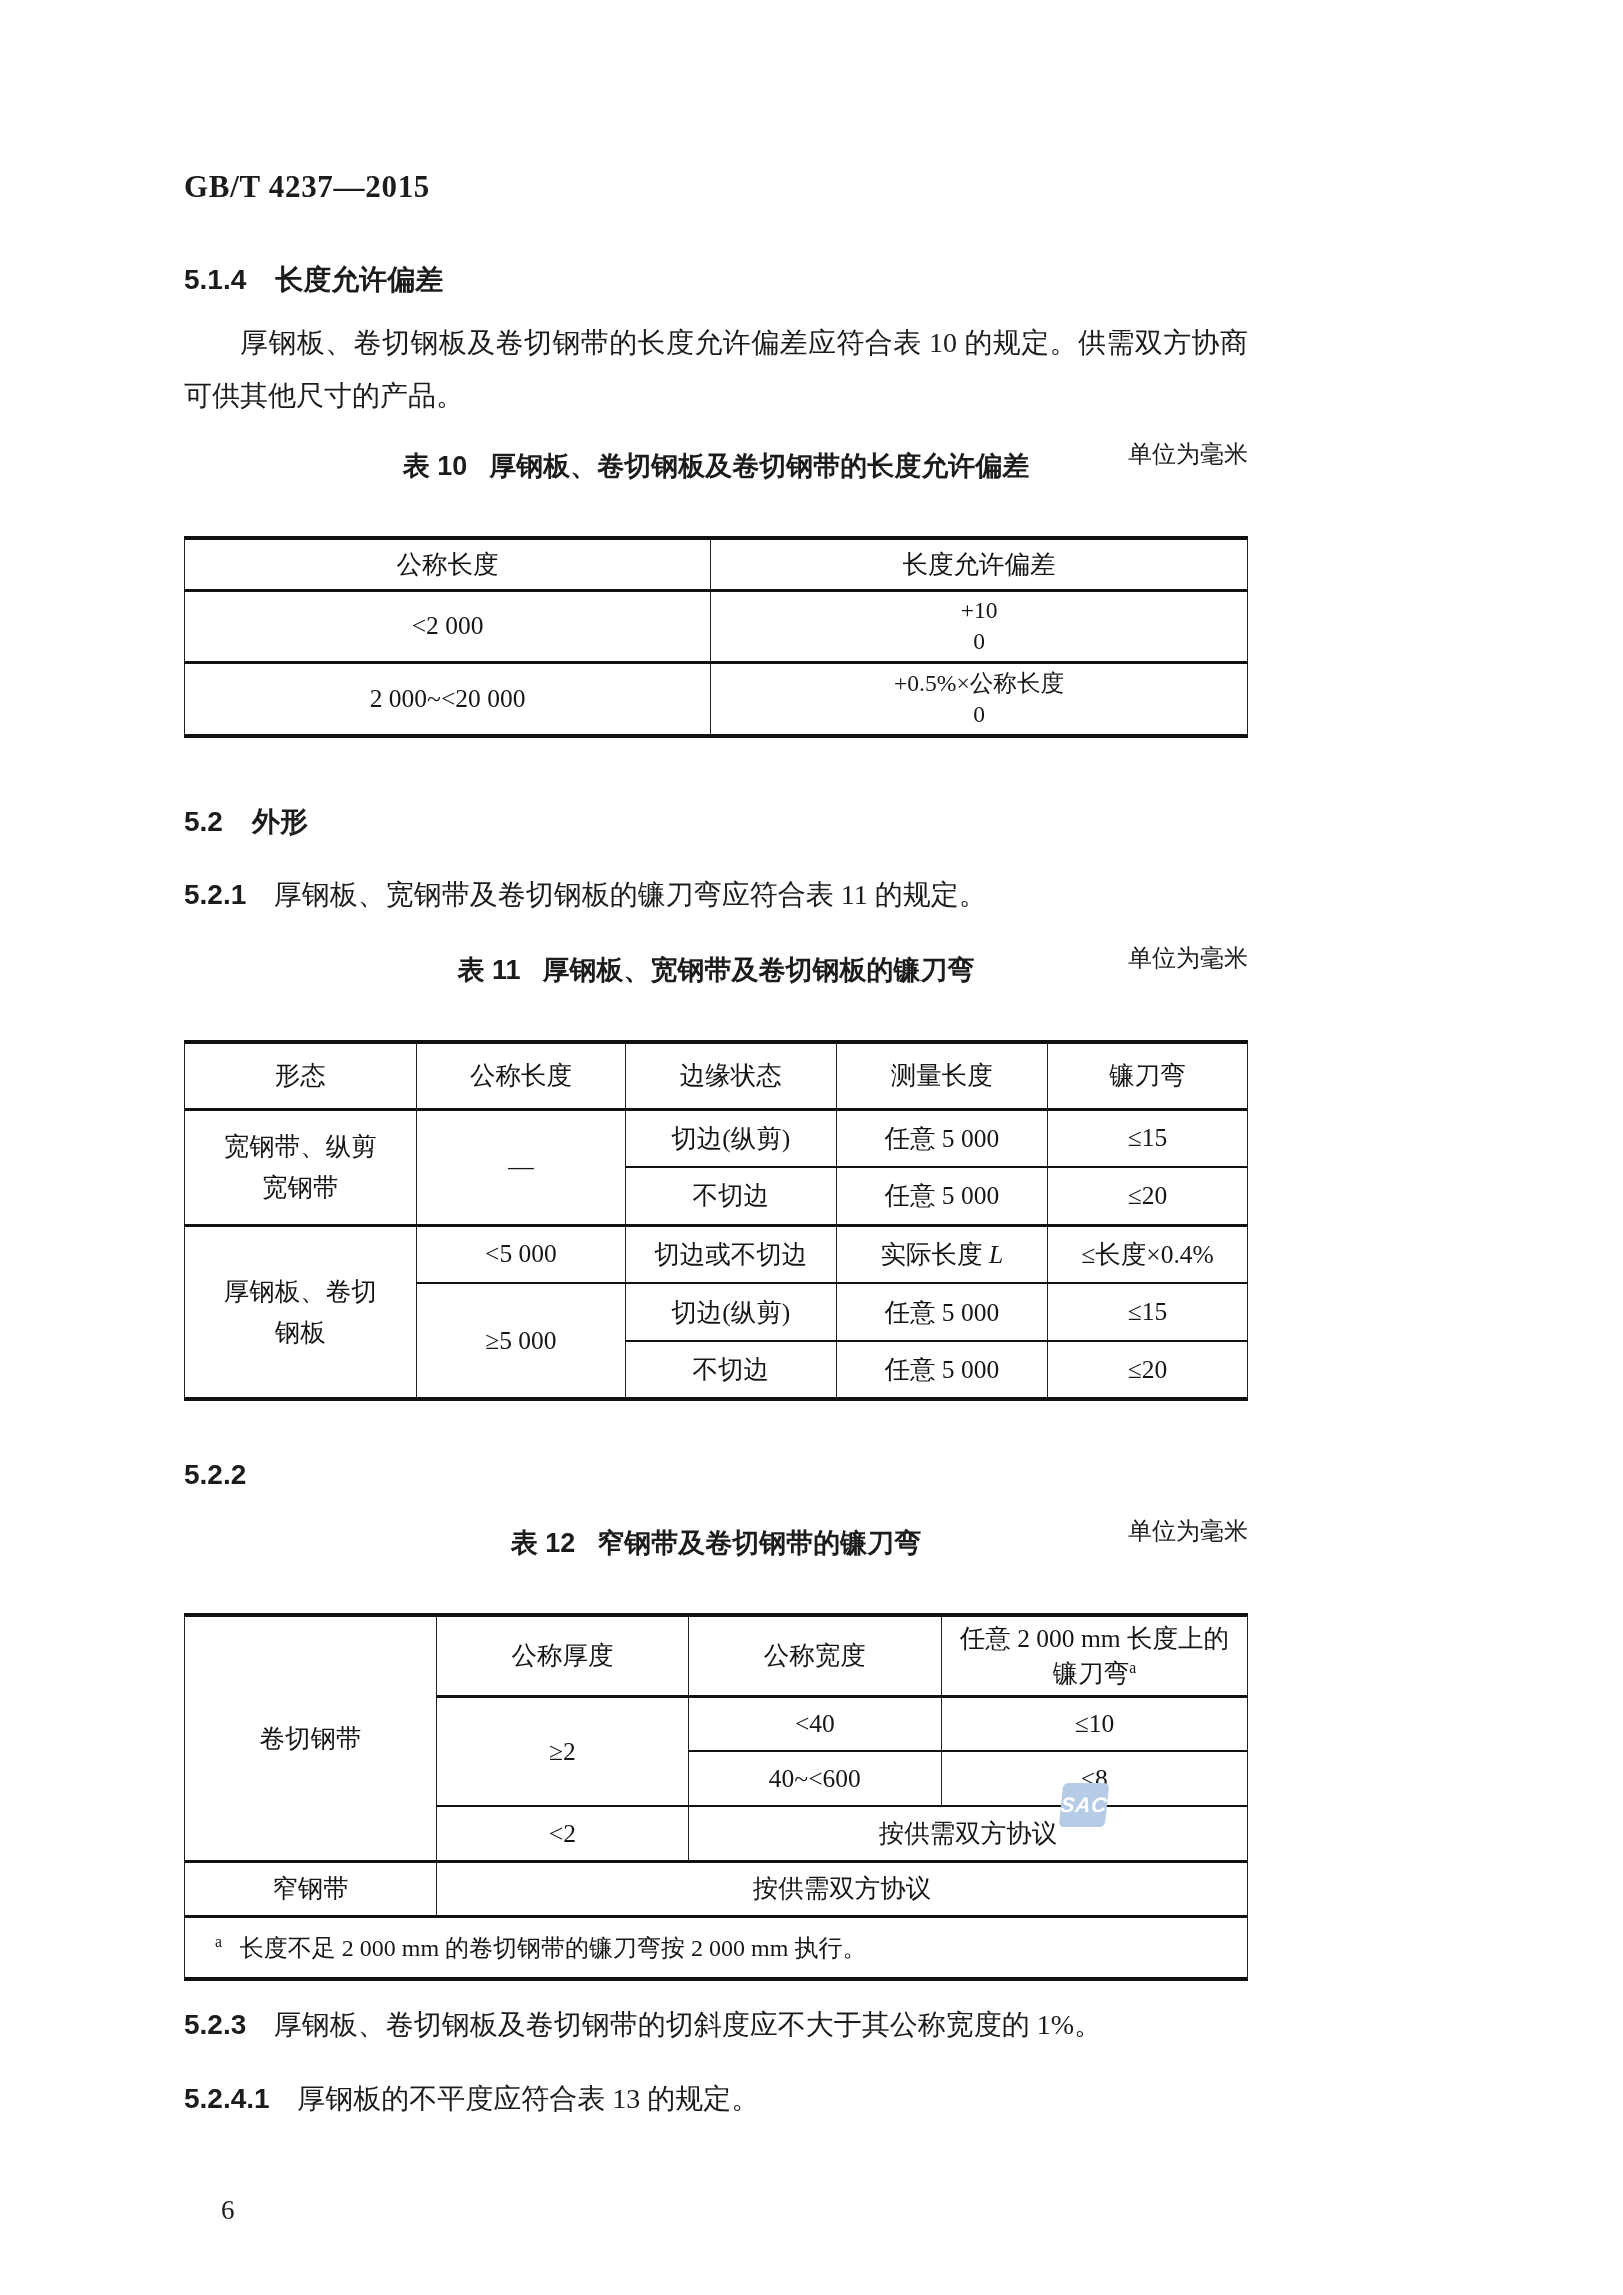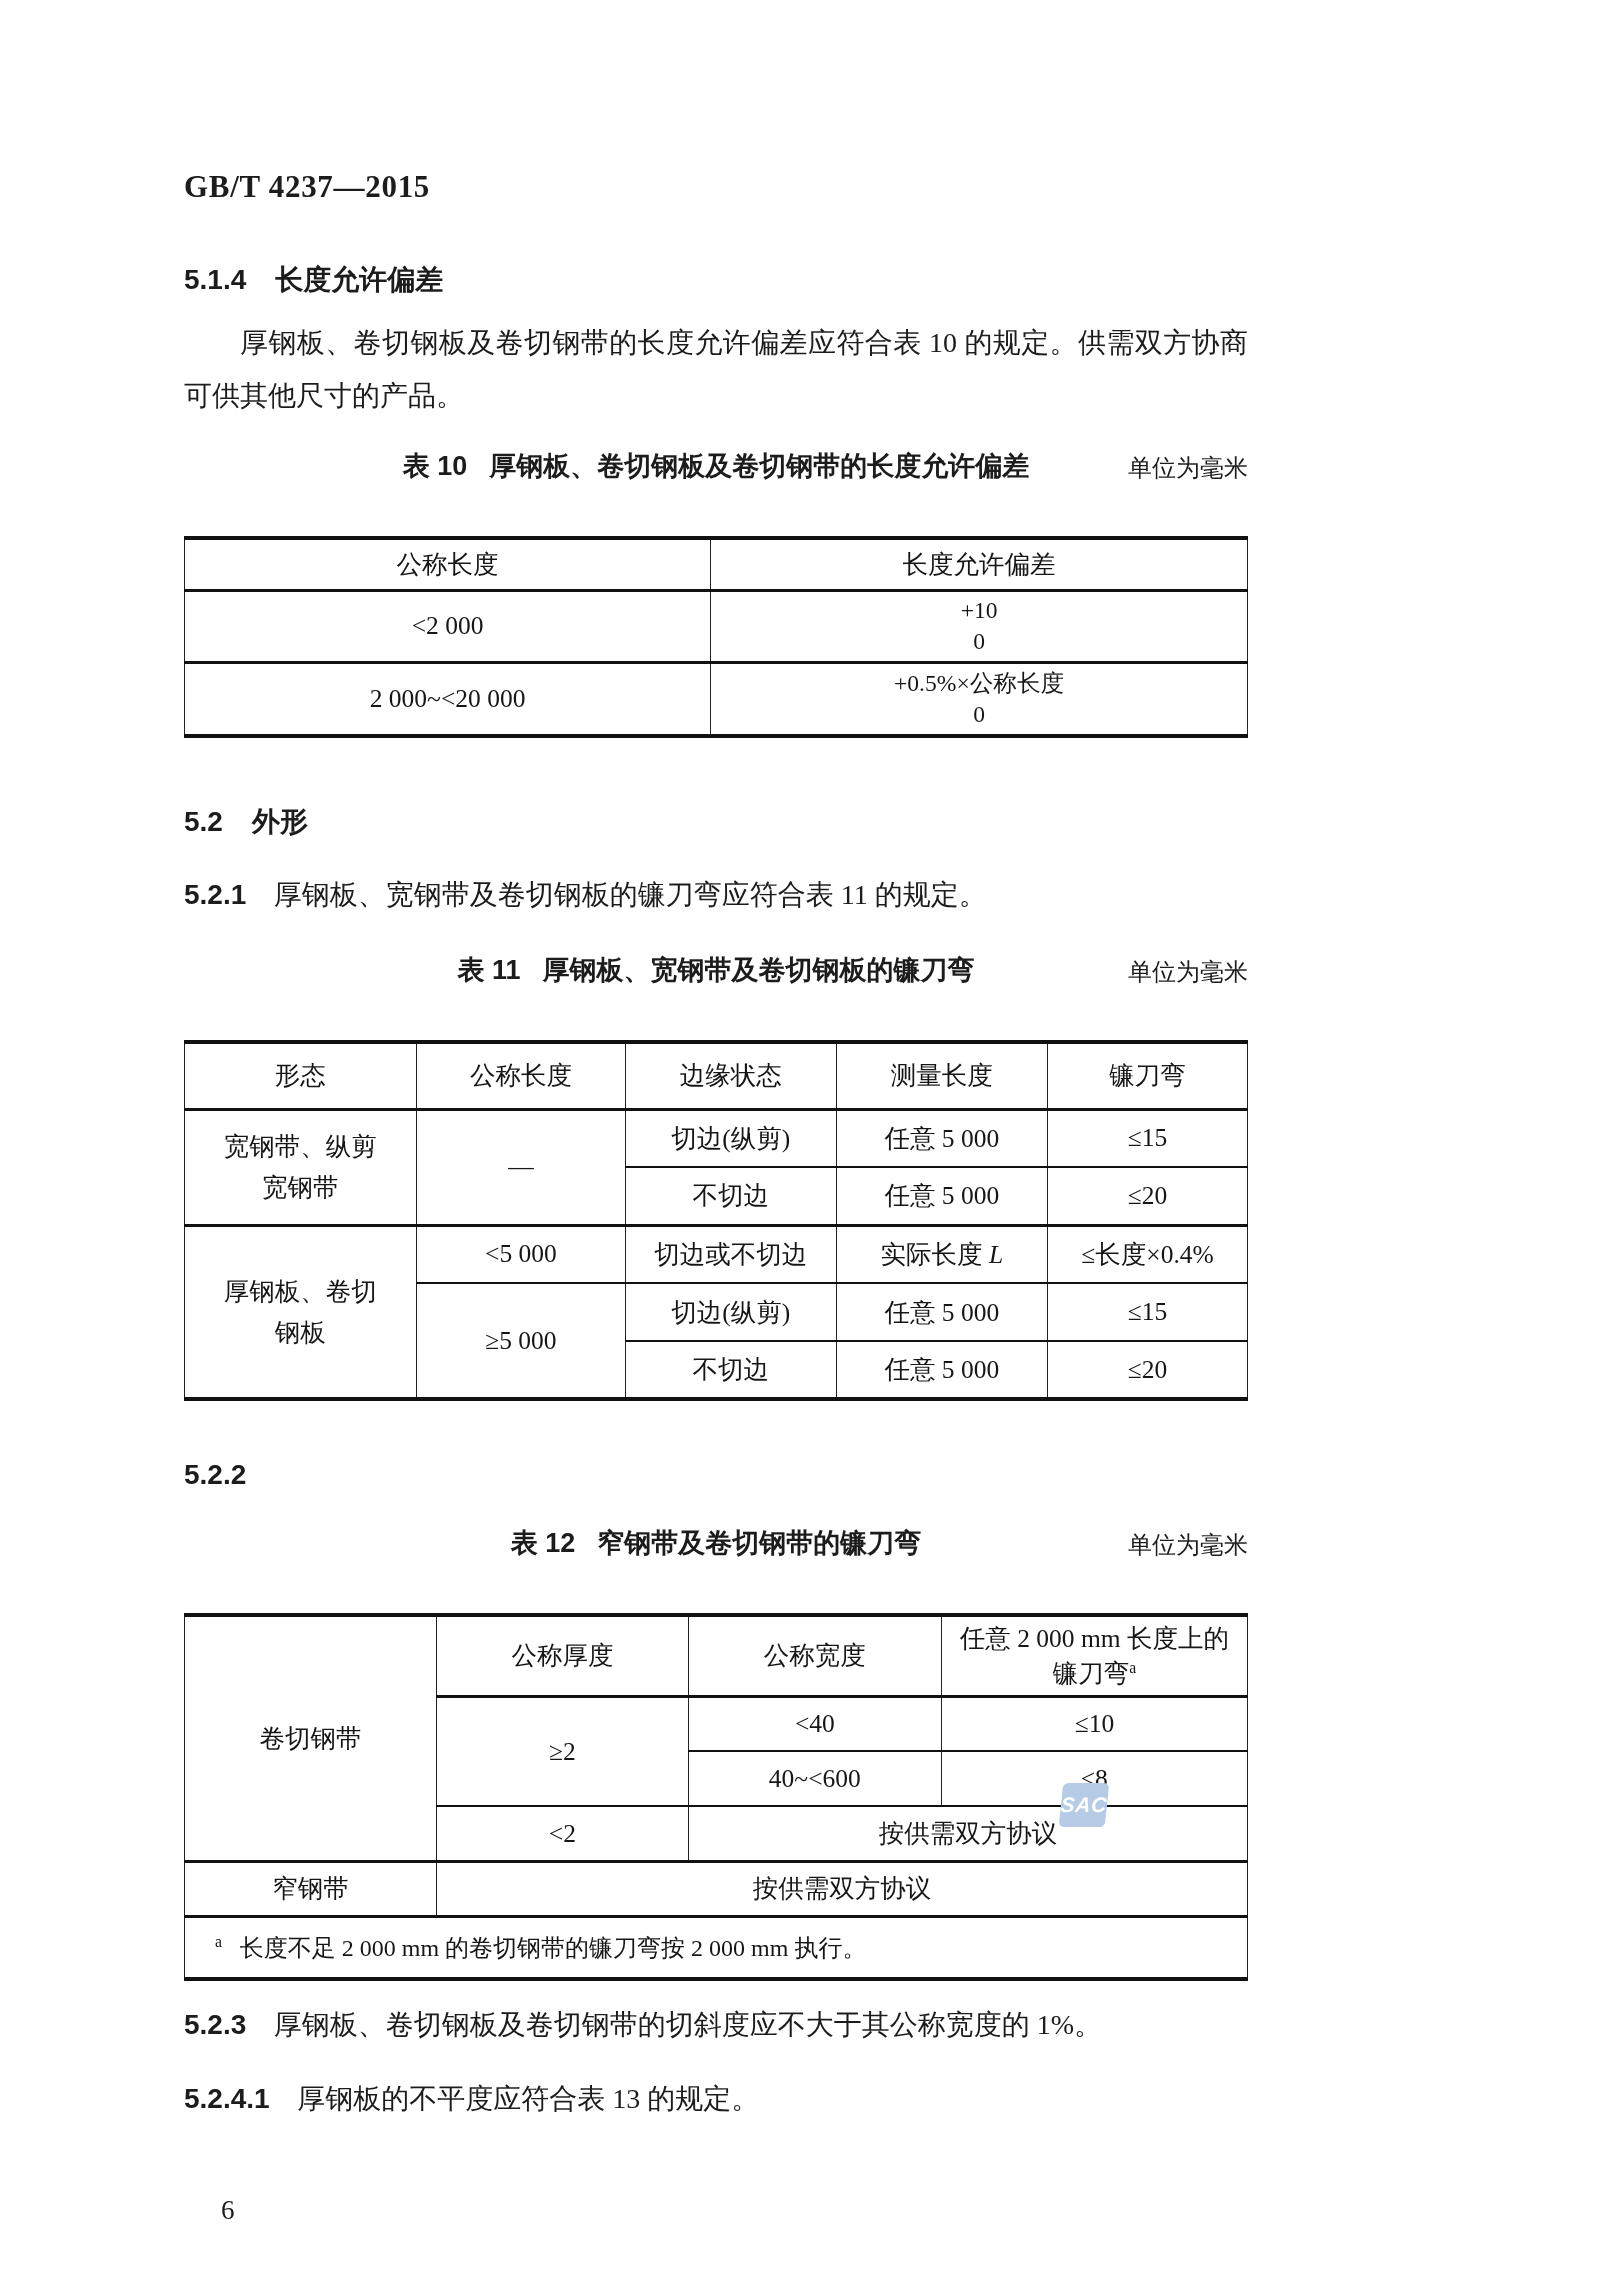--- a/index.html
+++ b/index.html
@@ -65,21 +65,21 @@
   }
   .caption {
     font-family: "Liberation Sans", "DejaVu Sans", sans-serif;
     font-weight: bold;
     font-size: 27px;
   }
   .caption .cap-no { margin-right: 22px; }
   .unit-note {
     position: absolute;
     right: 0;
-    bottom: 0;
+    bottom: 14px;
     font-size: 24px;
     font-weight: normal;
     font-family: "Liberation Serif", "DejaVu Serif", serif;
   }
   table {
     border-collapse: collapse;
     width: 100%;
     table-layout: fixed;
     font-size: 25.5px;
     color: #161616;

